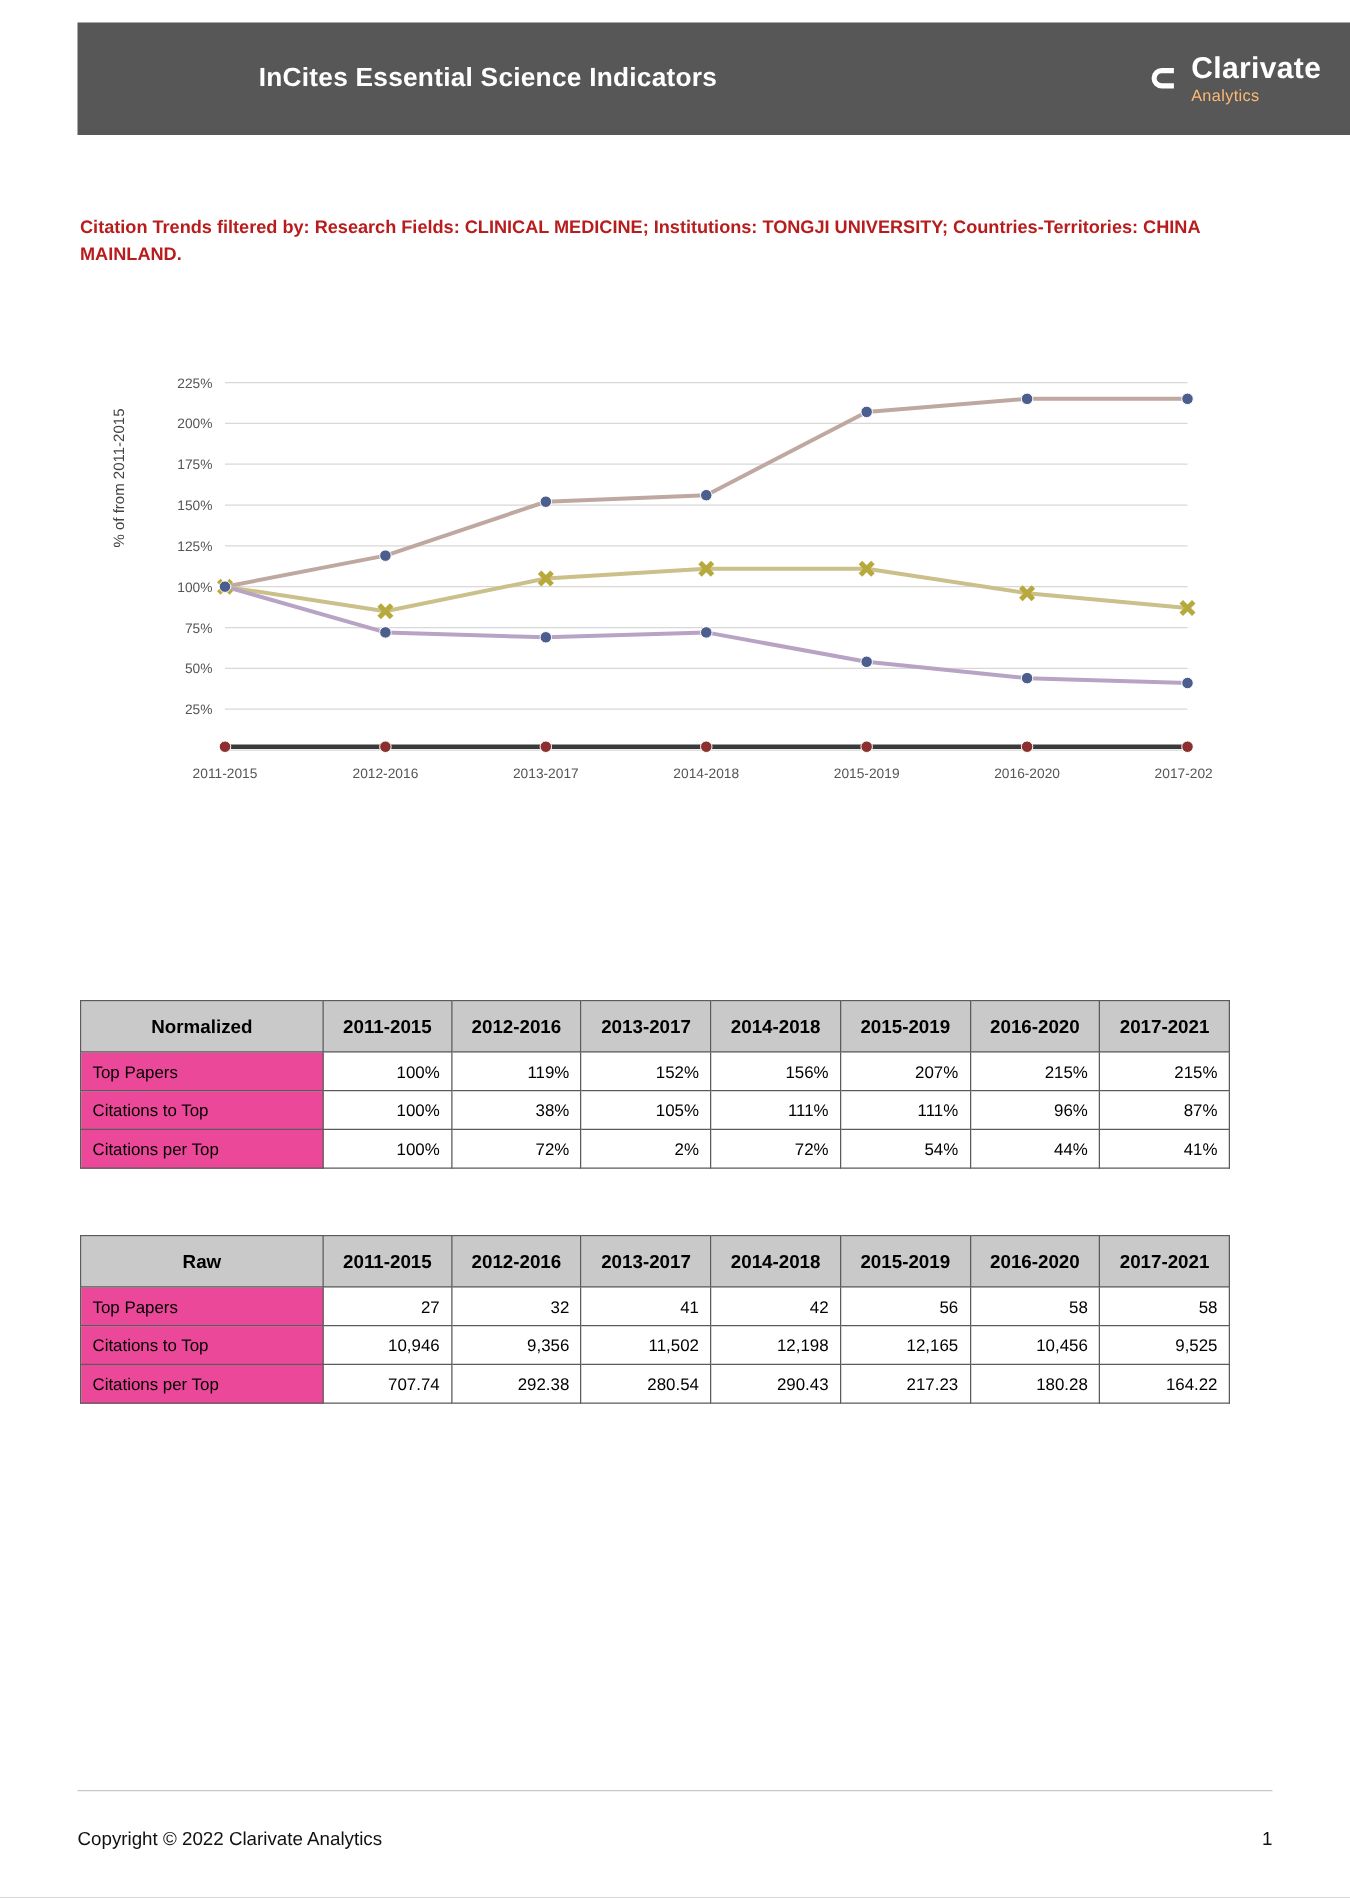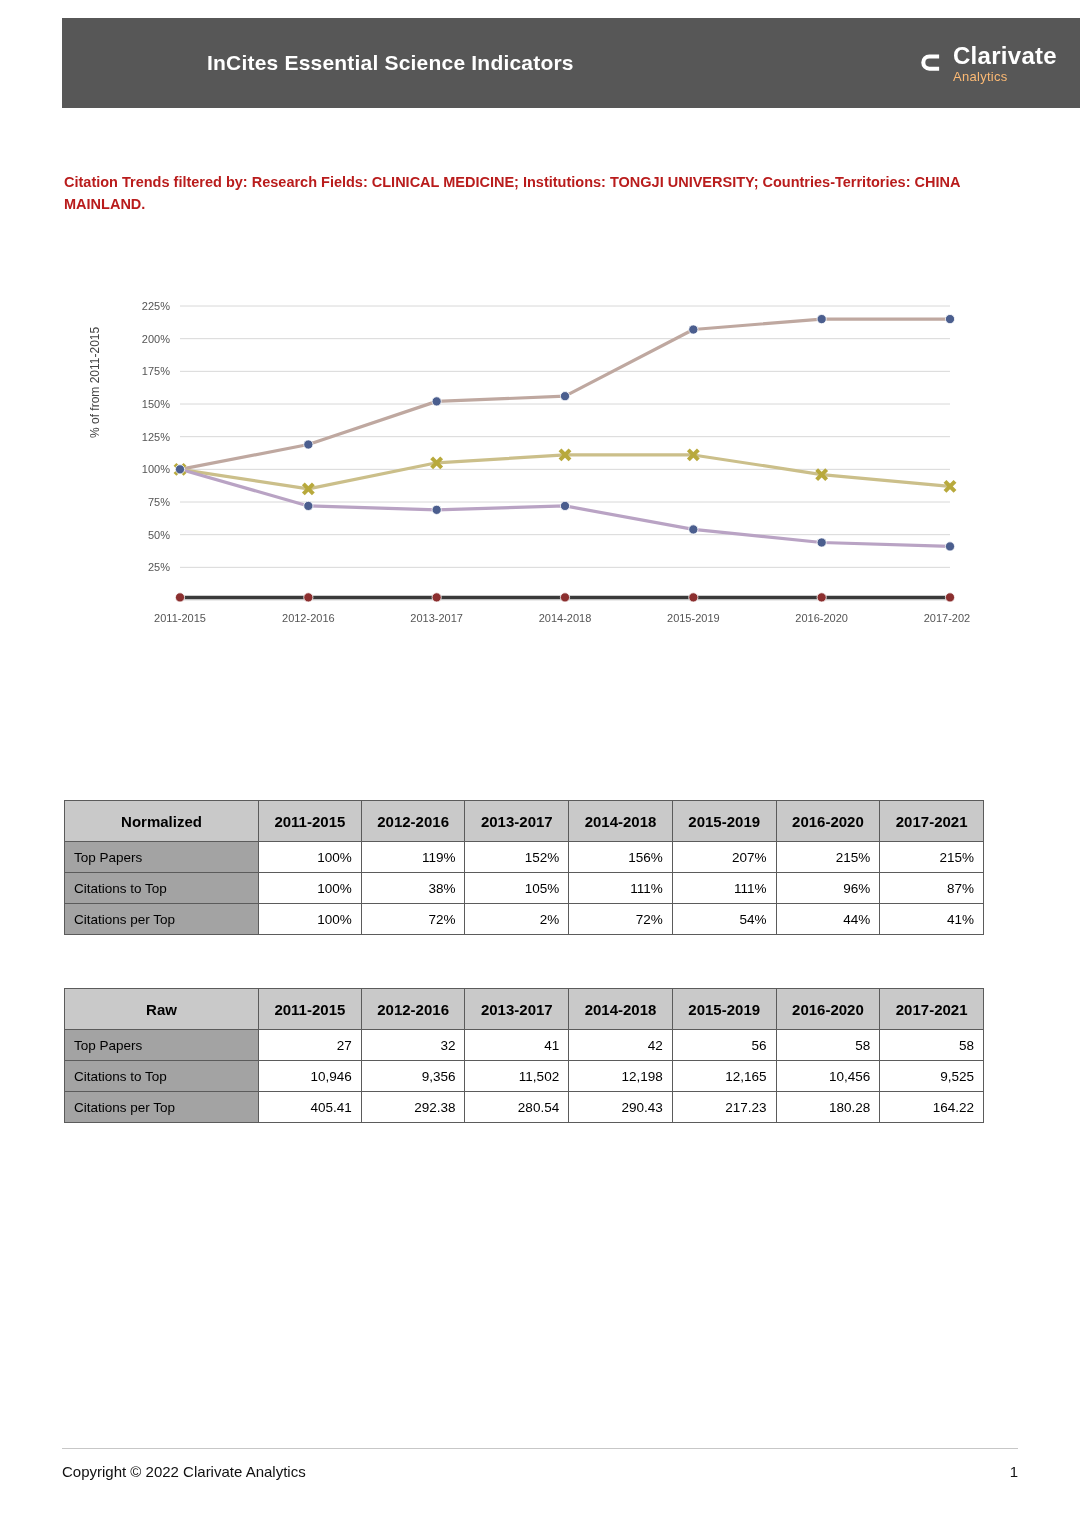--- a/index.html
+++ b/index.html
@@ -120,34 +120,34 @@
     text-align: center;
     font-size: 15px;
     padding: 11px 9px;
   }
   .tbl thead th.corner {
     width: 175px;
     text-align: center;
   }
   .tbl tbody td.label {
     text-align: left;
-    background: #a3a3a3;
+    background: #ec4899;
   }
   .tbl tbody td.val {
     text-align: right;
     background: #ffffff;
   }
   
   .footer {
     position: absolute;
     left: 62px;
     right: 62px;
     bottom: 38px;
     border-top: 1px solid #c7c7c7;
-    padding-top: 14px;
+    padding-top: 30px;
     display: flex;
     justify-content: space-between;
     align-items: center;
     font-size: 15px;
     color: #111;
   }
 </style>
 </head>
 <body>
 
@@ -330,21 +330,21 @@
         <td class="val">10,946</td>
         <td class="val">9,356</td>
         <td class="val">11,502</td>
         <td class="val">12,198</td>
         <td class="val">12,165</td>
         <td class="val">10,456</td>
         <td class="val">9,525</td>
       </tr>
       <tr>
         <td class="label">Citations per Top</td>
-        <td class="val">405.41</td>
+        <td class="val">707.74</td>
         <td class="val">292.38</td>
         <td class="val">280.54</td>
         <td class="val">290.43</td>
         <td class="val">217.23</td>
         <td class="val">180.28</td>
         <td class="val">164.22</td>
       </tr>
     </tbody>
   </table>
 

